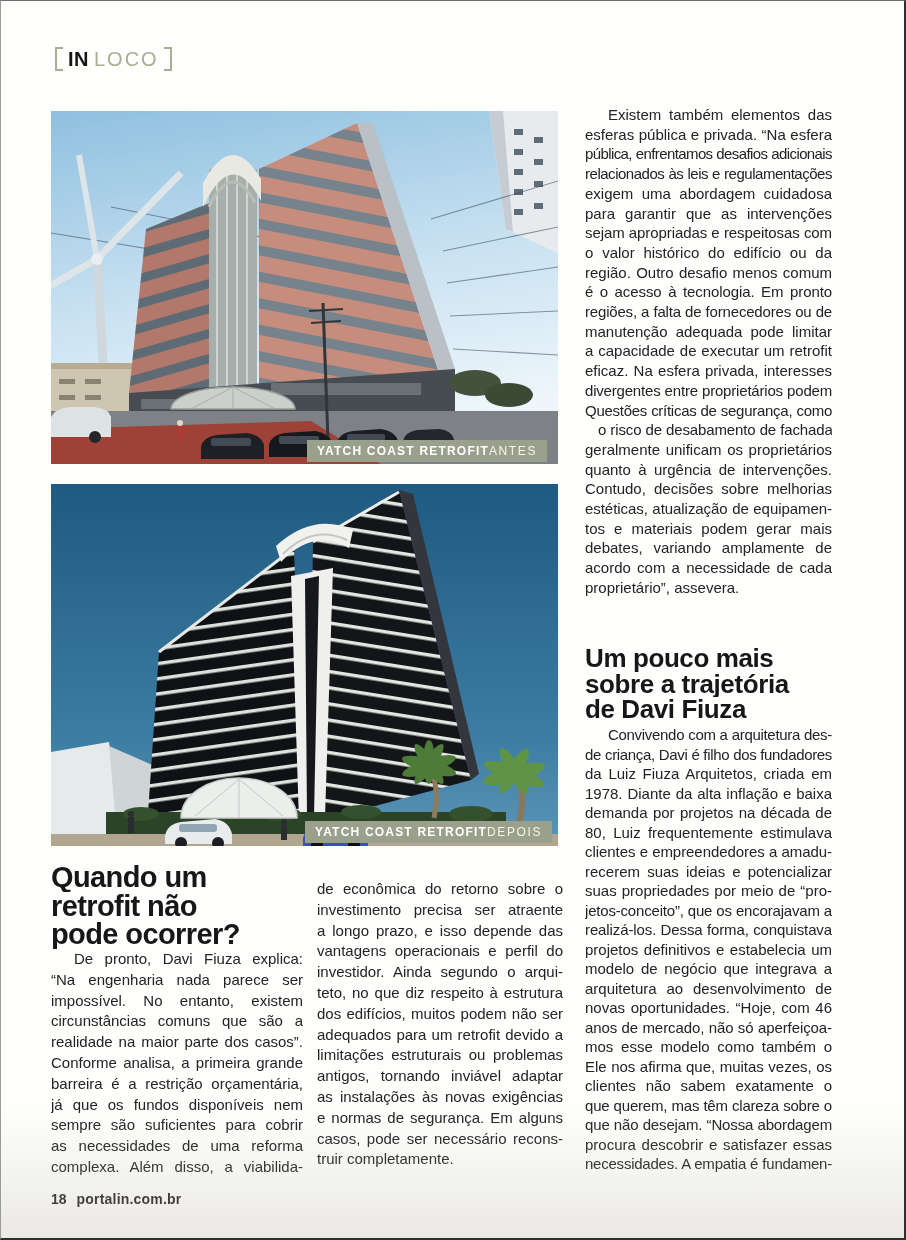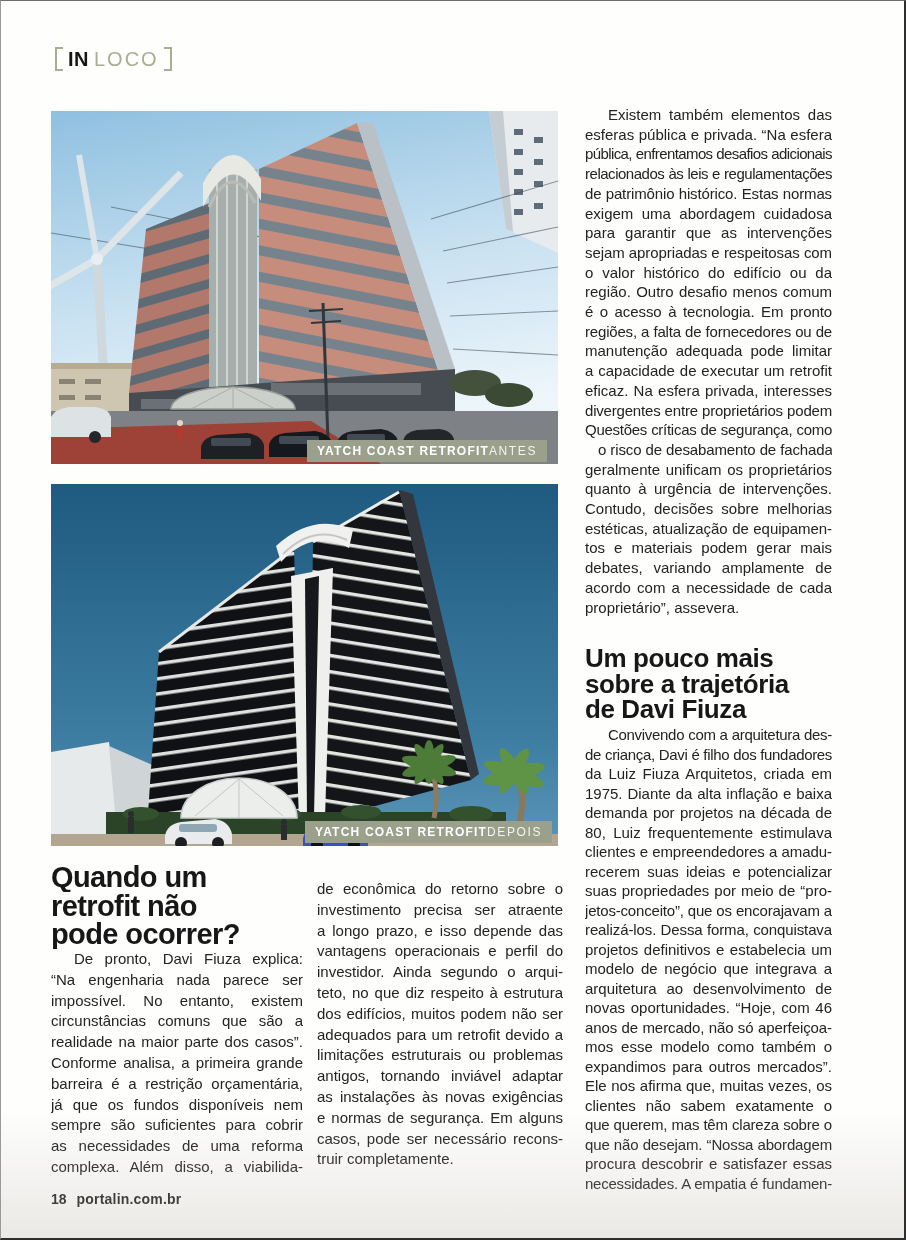--- a/index.html
+++ b/index.html
@@ -312,21 +312,20 @@
       <div class="line">e normas de segurança. Em alguns</div>
       <div class="line">casos, pode ser necessário recons-</div>
       <div class="line last">truir completamente.</div>
     </div>
 
   <div class="col p-r1">
       <div class="line indent">Existem também elementos das</div>
       <div class="line">esferas pública e privada. “Na esfera</div>
       <div class="line" style="letter-spacing: -0.6px;">pública, enfrentamos desafios adicionais</div>
       <div class="line" style="letter-spacing: -0.473684px;">relacionados às leis e regulamentações</div>
-      <div class="line" style="letter-spacing: -0.135135px;">de patrimônio histórico. Estas normas</div>
       <div class="line">exigem uma abordagem cuidadosa</div>
       <div class="line">para garantir que as intervenções</div>
       <div class="line" style="letter-spacing: -0.0857143px;">sejam apropriadas e respeitosas com</div>
       <div class="line">o valor histórico do edifício ou da</div>
       <div class="line">região. Outro desafio menos comum</div>
       <div class="line" style="letter-spacing: -0.0857143px;">é o acesso à tecnologia. Em pronto</div>
       <div class="line" style="letter-spacing: -0.184211px;">regiões, a falta de fornecedores ou de</div>
       <div class="line">manutenção adequada pode limitar</div>
       <div class="line">a capacidade de executar um retrofit</div>
       <div class="line">eficaz. Na esfera privada, interesses</div>
@@ -346,35 +345,34 @@
   <div class="h-right heading">
       <div class="line">Um pouco mais</div>
       <div class="line">sobre a trajetória</div>
       <div class="line last">de Davi Fiuza</div>
     </div>
 
   <div class="col p-r2">
       <div class="line indent" style="letter-spacing: -0.30303px;">Convivendo com a arquitetura des-</div>
       <div class="line" style="letter-spacing: -0.333333px;">de criança, Davi é filho dos fundadores</div>
       <div class="line">da Luiz Fiuza Arquitetos, criada em</div>
-      <div class="line">1975. Diante da alta inflação e baixa</div>
+      <div class="line">1978. Diante da alta inflação e baixa</div>
       <div class="line">demanda por projetos na década de</div>
       <div class="line">80, Luiz frequentemente estimulava</div>
       <div class="line" style="letter-spacing: -0.0588235px;">clientes e empreendedores a amadu-</div>
       <div class="line">recerem suas ideias e potencializar</div>
       <div class="line">suas propriedades por meio de “pro-</div>
       <div class="line" style="letter-spacing: -0.189189px;">jetos-conceito”, que os encorajavam a</div>
       <div class="line" style="letter-spacing: -0.108108px;">realizá-los. Dessa forma, conquistava</div>
       <div class="line">projetos definitivos e estabelecia um</div>
       <div class="line">modelo de negócio que integrava a</div>
       <div class="line">arquitetura ao desenvolvimento de</div>
       <div class="line">novas oportunidades. “Hoje, com 46</div>
       <div class="line" style="letter-spacing: -0.0857143px;">anos de mercado, não só aperfeiçoa-</div>
       <div class="line">mos esse modelo como também o</div>
-      <div class="line">expandimos para outros mercados”.</div>
       <div class="line">Ele nos afirma que, muitas vezes, os</div>
       <div class="line">clientes não sabem exatamente o</div>
       <div class="line" style="letter-spacing: -0.2px;">que querem, mas têm clareza sobre o</div>
       <div class="line" style="letter-spacing: -0.151515px;">que não desejam. “Nossa abordagem</div>
       <div class="line">procura descobrir e satisfazer essas</div>
       <div class="line" style="letter-spacing: -0.228571px;">necessidades. A empatia é fundamen-</div>
     </div>
 
   <div class="footer">
     <span class="num">18</span>

